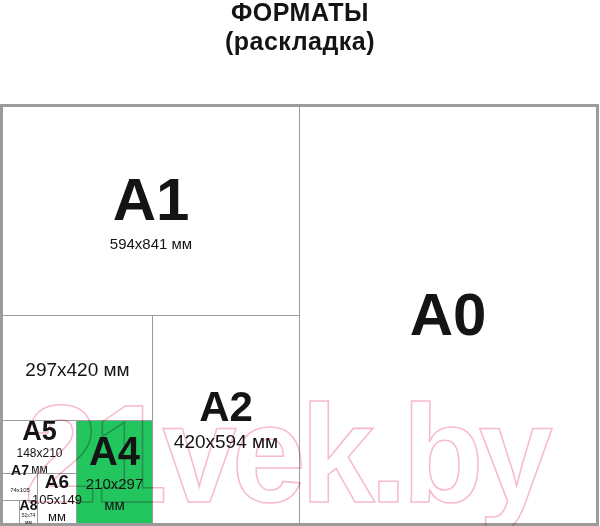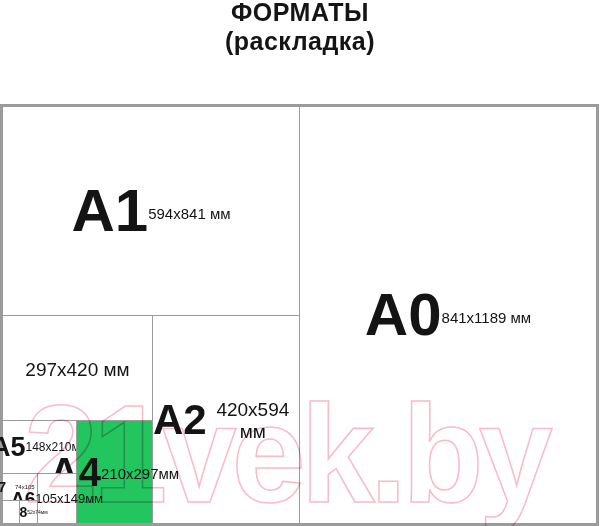--- a/index.html
+++ b/index.html
@@ -30,21 +30,21 @@
     position: absolute; left: 0px; top: 104px;
     width: 599px; height: 422px;
     border: 2px solid var(--grid);
     box-sizing: border-box;
     background: #ffffff;
   }
   .cell {
     position: absolute;
     border: 1px solid var(--grid);
     box-sizing: border-box;
-    display: flex; flex-direction: row;
+    display: flex; flex-direction: column;
     align-items: center; justify-content: center;
     background: #ffffff;
     text-align: center;
   }
   .fmt-label { font-weight: bold; line-height: 1; color: var(--ink); }
   .fmt-dims  { color: var(--ink); line-height: 1.15; }
 
   .c-a1 { left: 0px;   top: 0px;   width: 298px; height: 210px; }
   .c-a0 { left: 297px; top: 0px;   width: 298px; height: 418px; }
   .c-a3 { left: 0px;   top: 209px; width: 151px; height: 106px; }
@@ -98,21 +98,20 @@
 
 <div class="diagram">
 
   <div class="cell c-a1">
     <div class="fmt-label">A1</div>
     <div class="fmt-dims">594x841 мм</div>
   </div>
 
   <div class="cell c-a0">
     <div class="fmt-label">A0</div>
-    <div class="fmt-dims">841x1189 мм</div>
   </div>
 
   <div class="cell c-a3">
     <div class="fmt-dims">297x420 мм</div>
   </div>
 
   <div class="cell c-a2">
     <div class="fmt-label">A2</div>
     <div class="fmt-dims">420x594 мм</div>
   </div>

